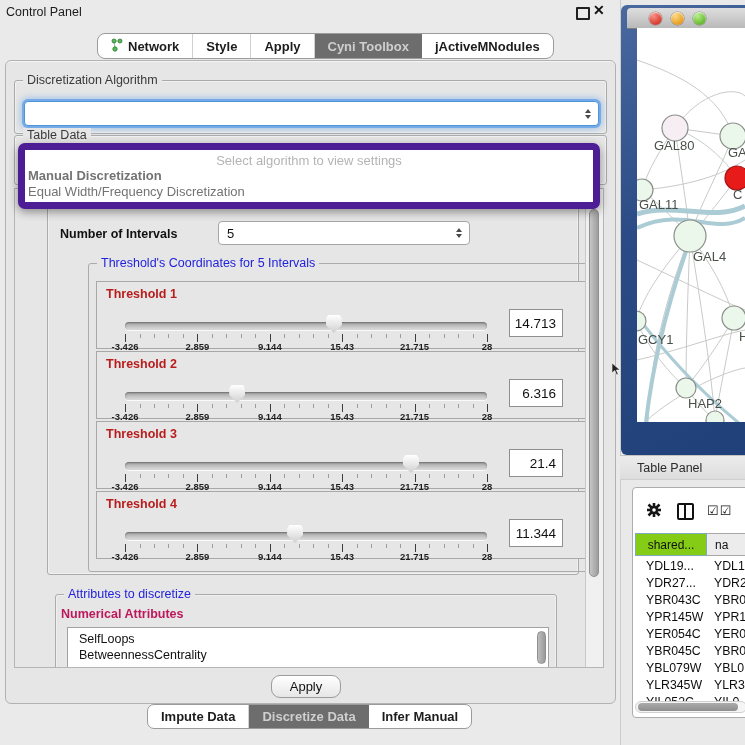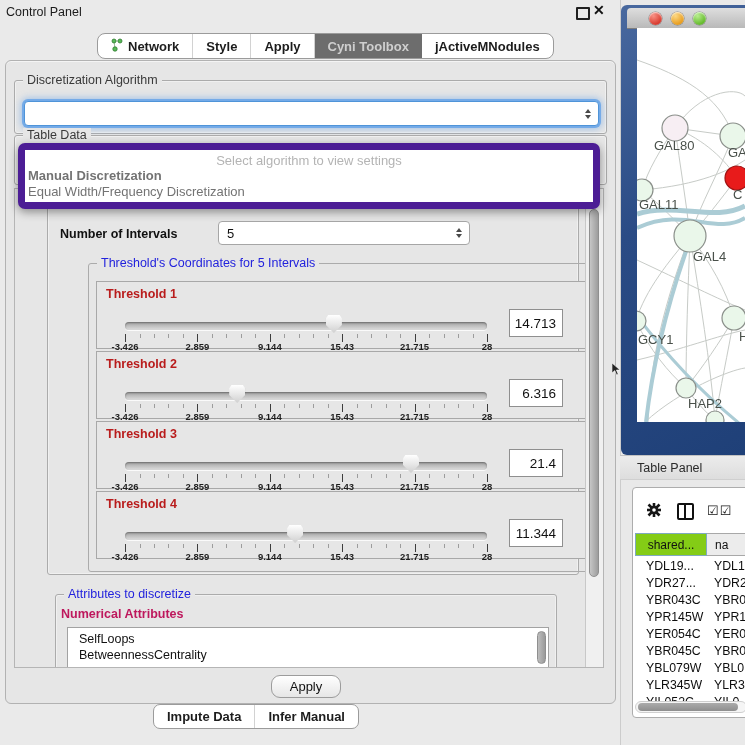--- a/index.html
+++ b/index.html
@@ -7,21 +7,21 @@
   #screen{position:relative;width:745px;height:745px;background:#ececec;overflow:hidden;}
 
   
   #control-panel{position:absolute;left:0;top:0;width:620px;height:745px;background:#eaeaea;}
   #cp-title{position:absolute;left:6px;top:5px;font-size:12.5px;color:#1b1b1b;}
   #cp-float{position:absolute;left:576px;top:7px;width:10px;height:9px;border:2px solid #202020;border-radius:1px;background:transparent;}
   #cp-close{position:absolute;left:593px;top:2px;font-size:14px;font-weight:900;color:#101010;}
 
   .tabbar{position:absolute;display:flex;align-items:stretch;background:#ffffff;border:1px solid #9b9b9b;overflow:hidden;}
   #top-tabbar{left:97px;top:33px;height:24px;border-radius:8px;}
-  #bottom-tabbar{left:153px;top:704px;height:23px;border-radius:7px;z-index:5;}
+  #bottom-tabbar{left:147px;top:704px;height:23px;border-radius:7px;z-index:5;}
   .tab{display:flex;align-items:center;gap:5px;padding:0 13px;font-size:13px;font-weight:600;color:#1c1c1c;border-right:1px solid #d2d2d2;white-space:nowrap;}
   .tab:last-child{border-right:none;}
   .tab.selected{background:#6d6d6d;color:#cfcfcf;border-right:none;}
 
   #outer-panel{position:absolute;left:5px;top:60px;width:609px;height:642px;background:#e6e6e6;border:1px solid #b2b2b2;border-radius:6px;box-shadow:inset 0 1px 0 #f4f4f4;}
 
   .groupbox{position:absolute;border:1px solid #ababab;border-radius:3px;box-shadow:inset 0 0 0 1px #f0f0f0;}
   .grouplabel{position:absolute;top:-8px;left:8px;padding:0 4px;background:#e6e6e6;font-size:12.5px;color:#3a3a3a;white-space:nowrap;}
   .grouplabel.green{color:#00bb00;}
   .grouplabel.blue{color:#2222dd;}
@@ -375,20 +375,23 @@
           <div id="vp-thumb"></div>
         </div>
       </div>
 
       <div id="apply-btn">Apply</div>
     </div>
 
     <div class="tabbar" id="bottom-tabbar">
       <div class="tab">
           <span>Impute Data</span>
+        </div>
+      <div class="tab selected">
+          <span>Discretize Data</span>
         </div>
       <div class="tab">
           <span>Infer Manual</span>
         </div>
     </div>
   </div>
 
   <div id="right-region"></div>
 
   <div id="net-window"></div>

